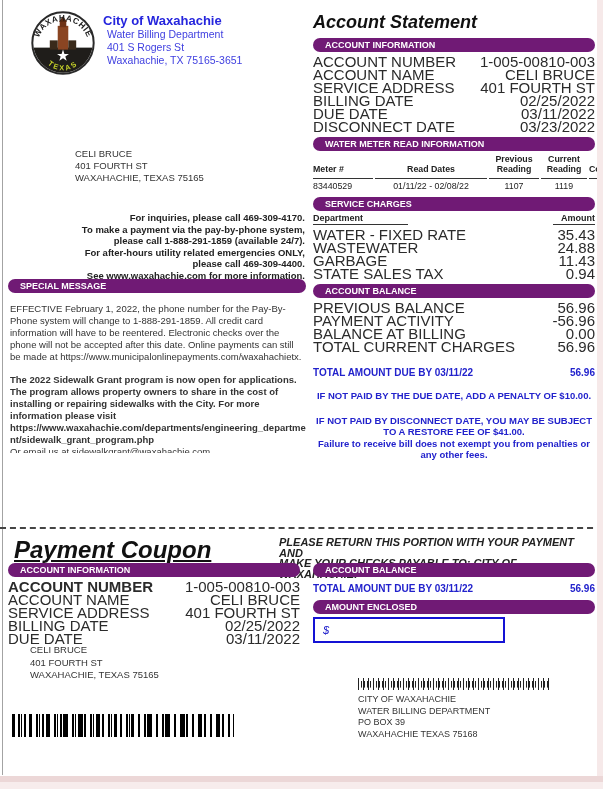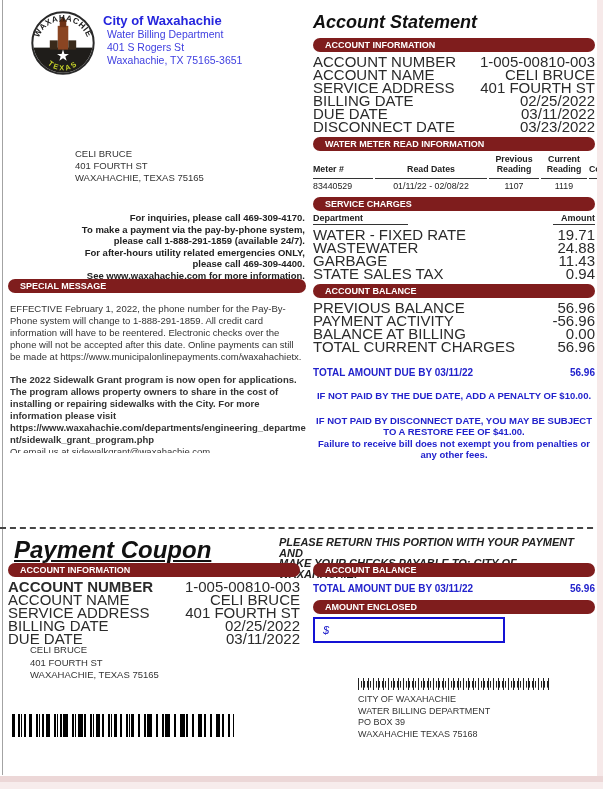--- a/index.html
+++ b/index.html
@@ -2,21 +2,21 @@
 <html><head>
 <meta charset="utf-8">
 <style>
   html,body{margin:0;padding:0;background:#fff;}
   .page{position:relative;width:603px;height:789px;background:#fff;overflow:hidden;
         font-family:"Liberation Sans", sans-serif;color:#222;}
   .edge-left{position:absolute;left:2px;top:0;width:1px;height:775px;background:#a3a3a3;}
   .edge-right{position:absolute;right:0;top:0;width:6px;height:789px;background:#f6e9e9;}
   .edge-bottom{position:absolute;left:0;bottom:0;width:100%;height:13px;
                background:linear-gradient(180deg,#ecd7d7 0 45%,#f7ecec 45% 100%);}
-  .pill{background:#7f1d1d;color:#fff;font-weight:bold;font-size:9px;line-height:14px;
+  .pill{background:#701a75;color:#fff;font-weight:bold;font-size:9px;line-height:14px;
         border-radius:8px;padding:0 0 0 12px;height:14px;}
   .kv{display:flex;justify-content:space-between;font-size:15px;line-height:13px;color:#2b2b2b;}
   .kv .v{text-align:right;}
   .bold{font-weight:bold;}
   
   .logo{position:absolute;left:30px;top:10px;width:66px;height:66px;}
   .head-text{position:absolute;left:103px;top:13px;}
   .head-city{color:#2525dd;font-weight:bold;font-size:13px;line-height:15px;}
   .head-sub{color:#4040e0;font-size:10.5px;line-height:13px;margin-left:4px;}
   
@@ -175,21 +175,21 @@
     </div>
 
     <div class="pill">SERVICE CHARGES</div>
     <div class="charge-head">
       <span class="u u1">Department</span>
       <span class="u u2">Amount</span>
     </div>
     <div class="rows">
       <div class="kv">
           <span>WATER - FIXED RATE</span>
-          <span class="v">19.71</span>
+          <span class="v">35.43</span>
         </div>
       <div class="kv">
           <span>WASTEWATER</span>
           <span class="v">24.88</span>
         </div>
       <div class="kv">
           <span>GARBAGE</span>
           <span class="v">11.43</span>
         </div>
       <div class="kv">

